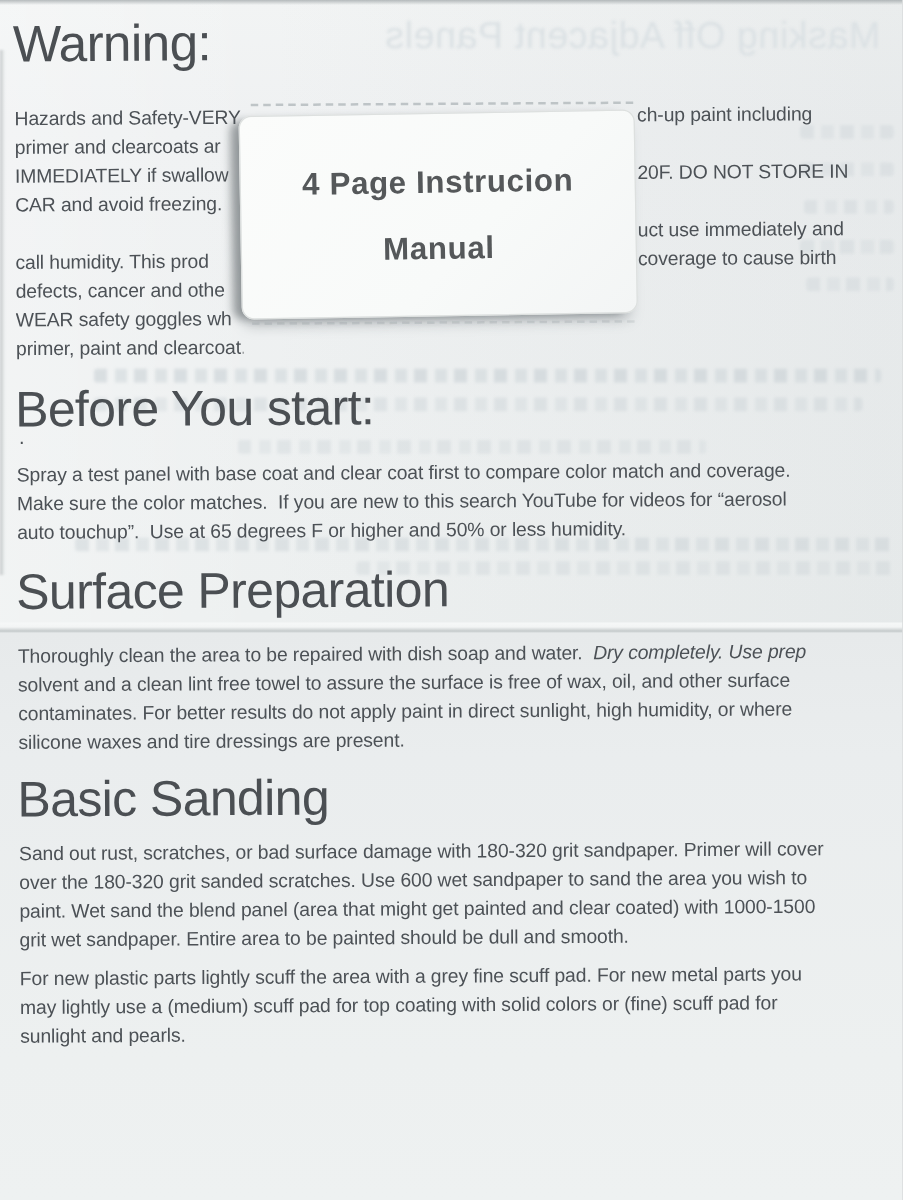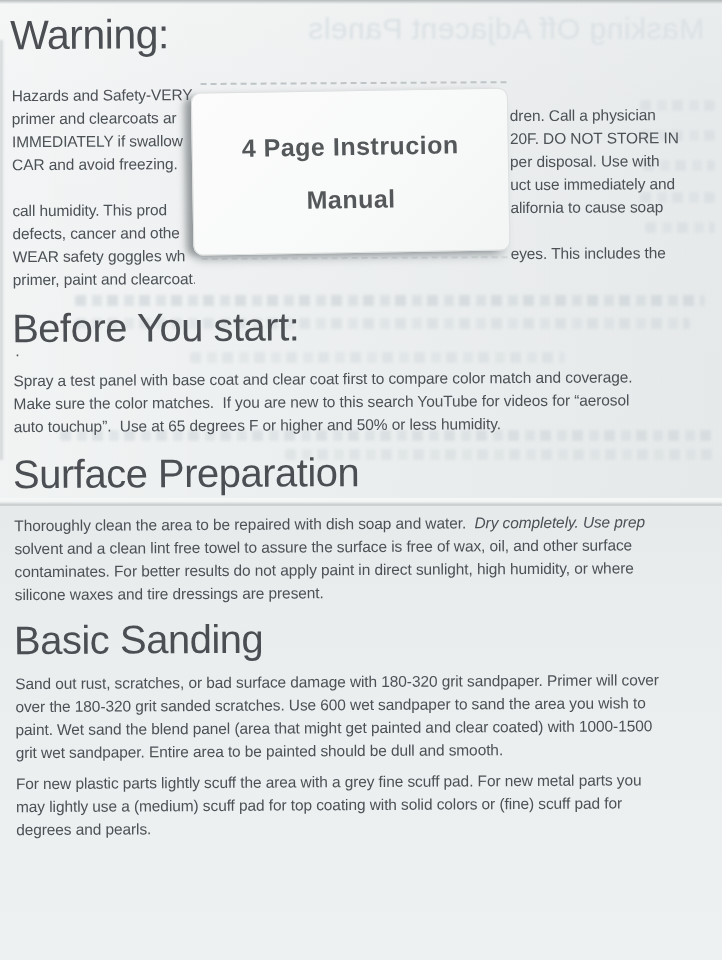--- a/index.html
+++ b/index.html
@@ -85,28 +85,28 @@
   <div class="lower-sheet"></div>
 
   <div class="content">
 
     <div class="h1" style="left:13px; top:12px; font-size:41px;">Warning:</div>
 
     <div class="perforation"></div>
     <div class="perforation bottom"></div>
 
     <div id="warning-lines" class="body-para" style="left:14px; top:84px; width:700px;">
-        <div class="warning-row"><span class="frag-left">Hazards and Safety-VERY</span></div>
-        <div class="warning-row"><span class="frag-left">primer and clearcoats ar</span><span class="frag-right">dren. Call a physician</span></div>
+        <div class="warning-row"><span class="frag-left">Hazards and Safety-VERY</span><span class="frag-right">ch-up paint including</span></div>
+        <div class="warning-row"><span class="frag-left">primer and clearcoats ar</span></div>
         <div class="warning-row"><span class="frag-left">IMMEDIATELY if swallow</span><span class="frag-right">20F. DO NOT STORE IN</span></div>
-        <div class="warning-row"><span class="frag-left">CAR and avoid freezing.</span><span class="frag-right">per disposal. Use with</span></div>
+        <div class="warning-row"><span class="frag-left">CAR and avoid freezing.</span></div>
         <div class="warning-row"><span class="frag-right">uct use immediately and</span></div>
-        <div class="warning-row"><span class="frag-left">call humidity. This prod</span><span class="frag-right">alifornia to cause soap</span></div>
+        <div class="warning-row"><span class="frag-left">call humidity. This prod</span><span class="frag-right">coverage to cause birth</span></div>
         <div class="warning-row"><span class="frag-left">defects, cancer and othe</span></div>
-        <div class="warning-row"><span class="frag-left">WEAR safety goggles wh</span><span class="frag-right">eyes. This includes the</span></div>
+        <div class="warning-row"><span class="frag-left">WEAR safety goggles wh</span></div>
         <div class="warning-row"><span class="frag-left">primer, paint and clearcoat.</span></div>
       </div>
 
     <div class="sticker">
       <div class="sticker-text">4 Page Instrucion</div>
       <div class="sticker-text">Manual</div>
     </div>
 
     <div class="h1" style="left:13px; top:306px; font-size:40px;">Before You start:</div>
     <div class="stray-mark" style="left:16px; top:342px;">.</div>
@@ -128,17 +128,17 @@
     <div class="body-para" style="left:14px; top:672px; width:708px;">
         <div class="body-line"><span>Sand out rust, scratches, or bad surface damage with 180-320 grit sandpaper. Primer will cover</span></div>
         <div class="body-line"><span>over the 180-320 grit sanded scratches. Use 600 wet sandpaper to sand the area you wish to</span></div>
         <div class="body-line"><span>paint. Wet sand the blend panel (area that might get painted and clear coated) with 1000-1500</span></div>
         <div class="body-line"><span>grit wet sandpaper. Entire area to be painted should be dull and smooth.</span></div>
       </div>
 
     <div class="body-para" style="left:14px; top:772px; width:708px;">
         <div class="body-line"><span>For new plastic parts lightly scuff the area with a grey fine scuff pad. For new metal parts you</span></div>
         <div class="body-line"><span>may lightly use a (medium) scuff pad for top coating with solid colors or (fine) scuff pad for</span></div>
-        <div class="body-line"><span>degrees and pearls.</span></div>
+        <div class="body-line"><span>sunlight and pearls.</span></div>
       </div>
 
   </div>
 </div>
 
 </body></html>

